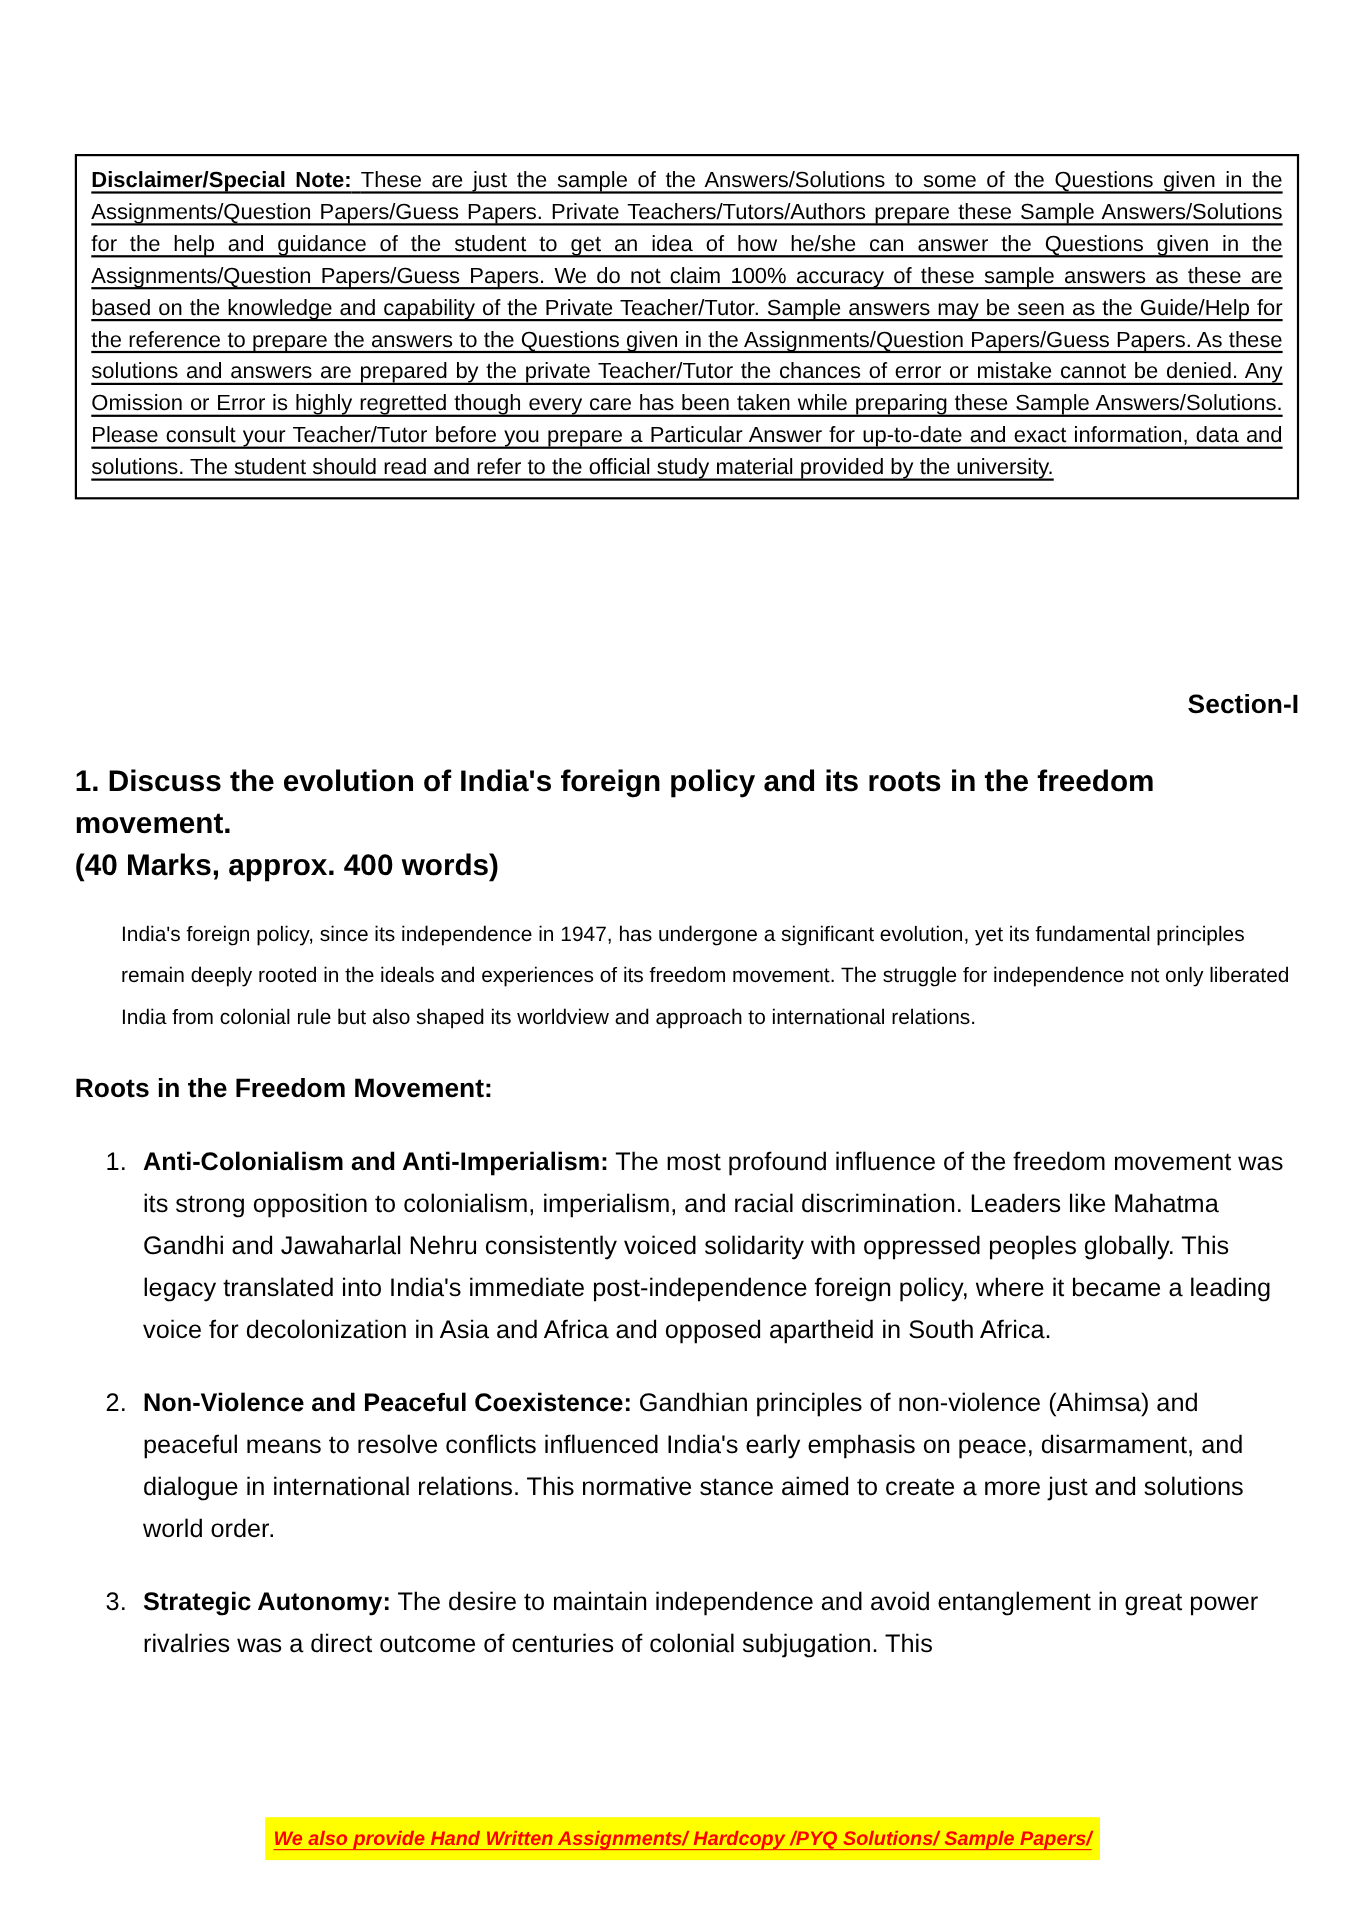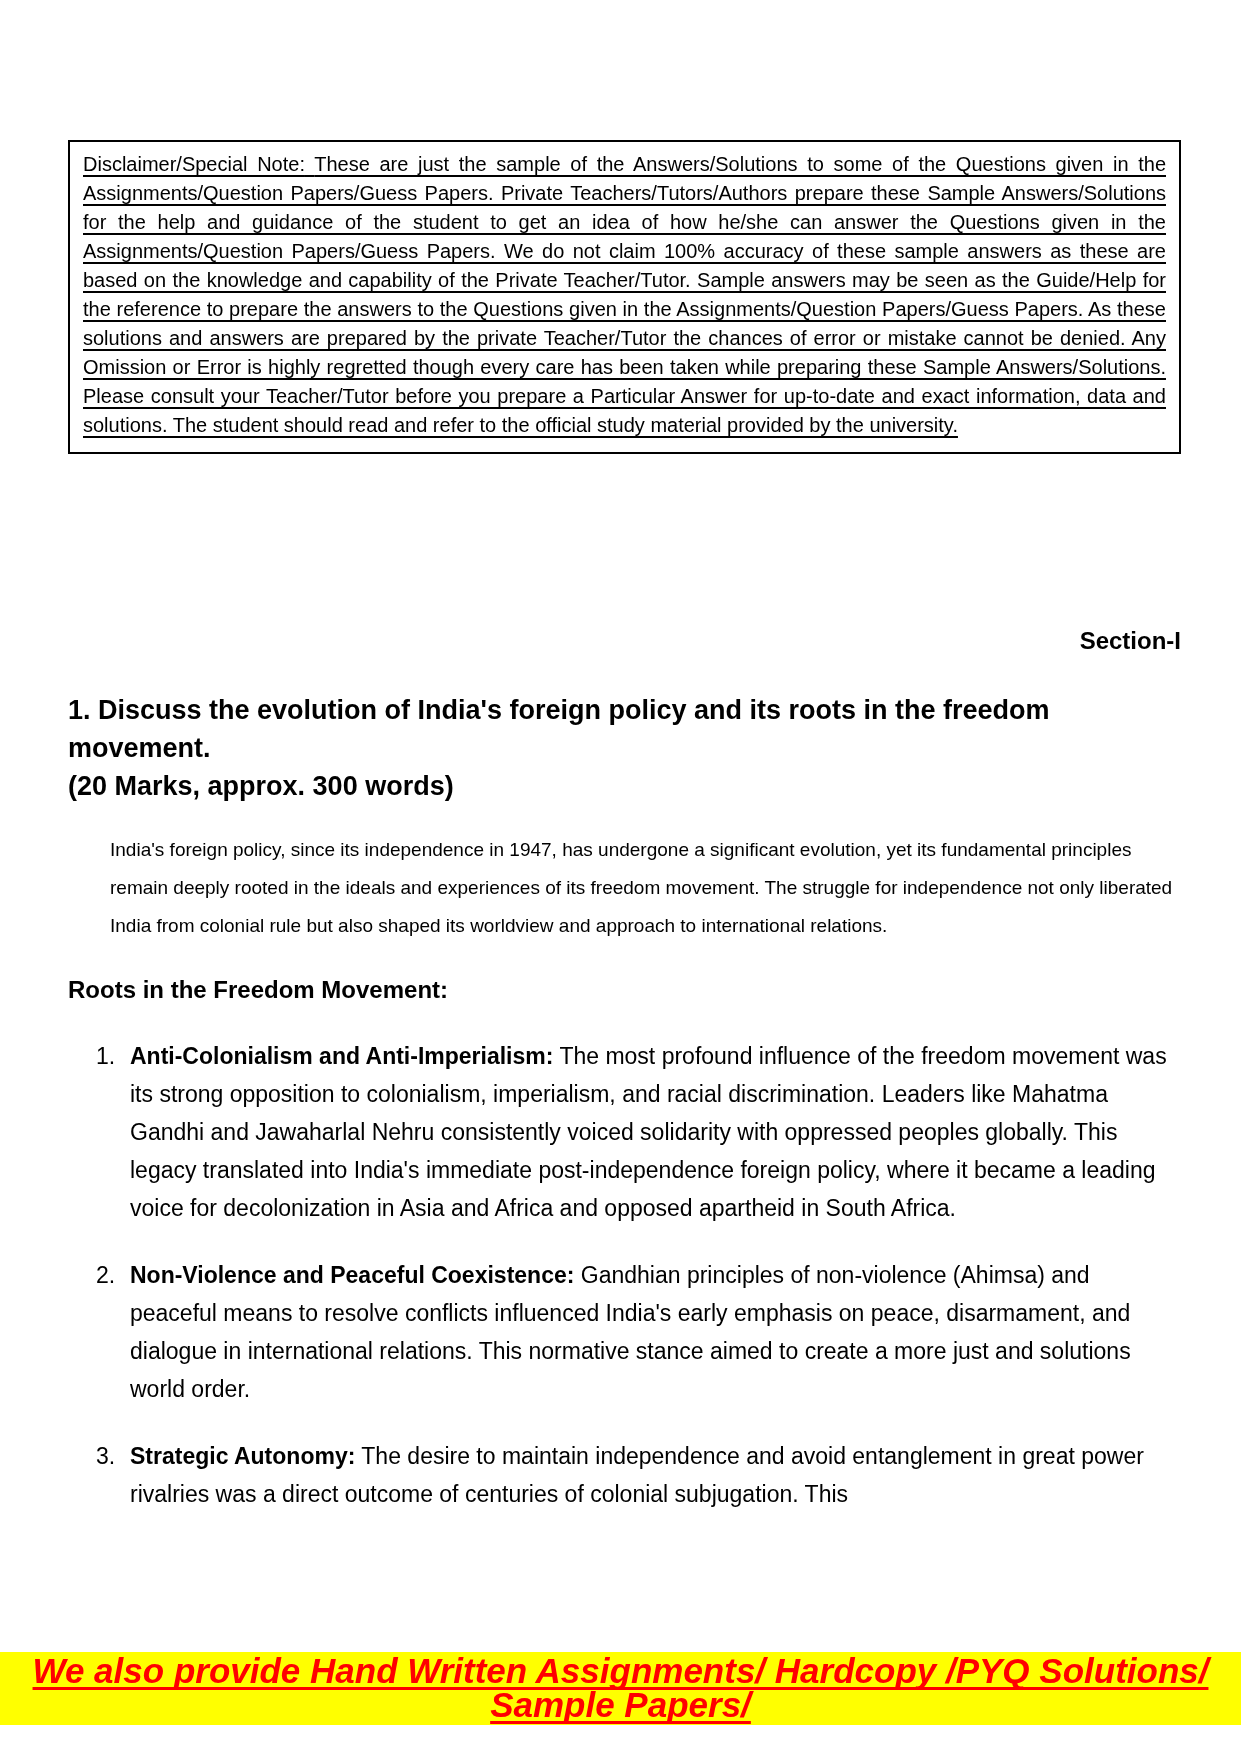--- a/index.html
+++ b/index.html
@@ -23,21 +23,21 @@
   .disclaimer-box {
     border: 2px solid #000;
     padding: 8px 13px 12px 13px;
     font-size: 20px;
     line-height: 29px;
     text-align: justify;
     text-decoration: underline;
     text-decoration-skip-ink: none;
     text-underline-offset: 4px;
   }
-  .disclaimer-label { font-weight: normal; }
+  .disclaimer-label { font-weight: bold; }
   
   .section-heading {
     margin-top: 172px;
     text-align: right;
     font-weight: bold;
     font-size: 24px;
     line-height: 30px;
   }
   
   .question-block {
@@ -73,21 +73,21 @@
   .list-item-title { font-weight: bold; }
   
   .promo-banner {
     position: absolute;
     left: 0;
     top: 1652px;
     width: 100%;
     text-align: center;
     font-weight: bold;
     font-style: italic;
-    font-size: 35px;
+    font-size: 18px;
     line-height: 34px;
   }
   .promo-line {
     display: inline-block;
     background: var(--hl-color, #ffff00);
     color: var(--accent-color, #ff0000);
     text-decoration: underline;
     text-decoration-skip-ink: none;
     text-underline-offset: 4px;
     padding: 2px 8px 3px 8px;
@@ -100,21 +100,21 @@
 
   <div class="disclaimer-box">
     <span class="disclaimer-label">Disclaimer/Special Note:</span>
     <span>These are just the sample of the Answers/Solutions to some of the Questions given in the Assignments/Question Papers/Guess Papers. Private Teachers/Tutors/Authors prepare these Sample Answers/Solutions for the help and guidance of the student to get an idea of how he/she can answer the Questions given in the Assignments/Question Papers/Guess Papers. We do not claim 100% accuracy of these sample answers as these are based on the knowledge and capability of the Private Teacher/Tutor. Sample answers may be seen as the Guide/Help for the reference to prepare the answers to the Questions given in the Assignments/Question Papers/Guess Papers. As these solutions and answers are prepared by the private Teacher/Tutor the chances of error or mistake cannot be denied. Any Omission or Error is highly regretted though every care has been taken while preparing these Sample Answers/Solutions. Please consult your Teacher/Tutor before you prepare a Particular Answer for up-to-date and exact information, data and solutions. The student should read and refer to the official study material provided by the university.</span>
   </div>
 
   <div class="section-heading">Section-I</div>
 
   <div class="question-block">
     <div>1. Discuss the evolution of India's foreign policy and its roots in the freedom movement.</div>
-    <div>(20 Marks, approx. 300 words)</div>
+    <div>(40 Marks, approx. 400 words)</div>
   </div>
 
   <div class="intro-paragraph">India's foreign policy, since its independence in 1947, has undergone a significant evolution, yet its fundamental principles remain deeply rooted in the ideals and experiences of its freedom movement. The struggle for independence not only liberated India from colonial rule but also shaped its worldview and approach to international relations.</div>
 
   <div class="answer-subheading">Roots in the Freedom Movement:</div>
 
   <div class="numbered-list">
     <div class="list-item">
       <span class="list-item-number">1.</span>
       <span class="list-item-title">Anti-Colonialism and Anti-Imperialism:</span>

